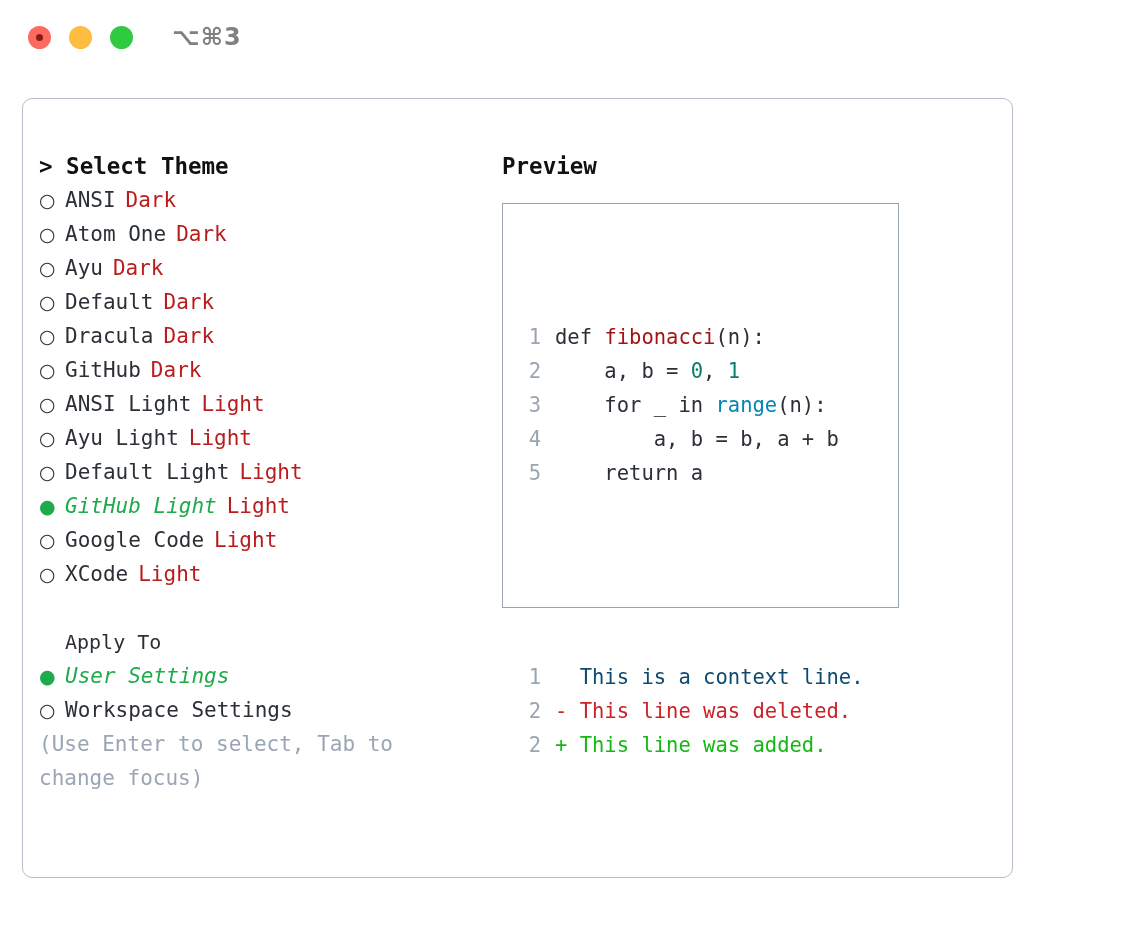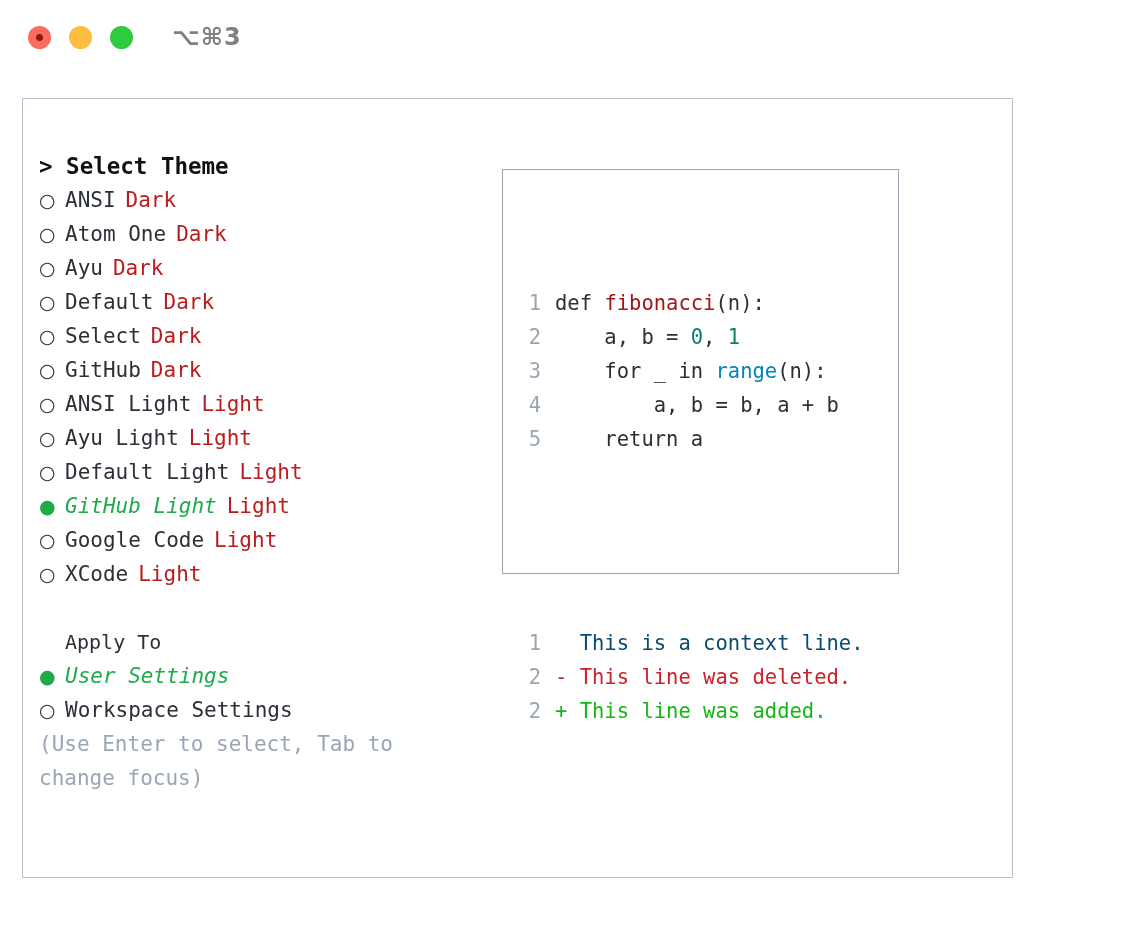--- a/index.html
+++ b/index.html
@@ -72,21 +72,21 @@
   }
 
   
   .panel {
     position: absolute;
     left: 22px;
     top: 98px;
     width: 991px;
     height: 780px;
     border: 1.6px solid #b7bfcb;
-    border-radius: 0;
+    border-radius: 10px;
     box-sizing: border-box;
     background: #ffffff;
   }
 
   
   .left-col {
     position: absolute;
     left: 16px;
     top: 50px;
     width: 440px;
@@ -204,21 +204,21 @@
 
     <div class="left-col">
 
       <div class="col-heading">&gt; Select Theme</div>
 
       <div class="option-list" id="theme-list">
           <div class="option-row"><span class="bullet">○</span><span class="opt-name">ANSI</span><span class="opt-variant">Dark</span></div>
           <div class="option-row"><span class="bullet">○</span><span class="opt-name">Atom One</span><span class="opt-variant">Dark</span></div>
           <div class="option-row"><span class="bullet">○</span><span class="opt-name">Ayu</span><span class="opt-variant">Dark</span></div>
           <div class="option-row"><span class="bullet">○</span><span class="opt-name">Default</span><span class="opt-variant">Dark</span></div>
-          <div class="option-row"><span class="bullet">○</span><span class="opt-name">Select</span><span class="opt-variant">Dark</span></div>
+          <div class="option-row"><span class="bullet">○</span><span class="opt-name">Dracula</span><span class="opt-variant">Dark</span></div>
           <div class="option-row"><span class="bullet">○</span><span class="opt-name">GitHub</span><span class="opt-variant">Dark</span></div>
           <div class="option-row"><span class="bullet">○</span><span class="opt-name">ANSI Light</span><span class="opt-variant">Light</span></div>
           <div class="option-row"><span class="bullet">○</span><span class="opt-name">Ayu Light</span><span class="opt-variant">Light</span></div>
           <div class="option-row"><span class="bullet">○</span><span class="opt-name">Default Light</span><span class="opt-variant">Light</span></div>
           <div class="option-row"><span class="bullet on">●</span><span class="opt-name sel">GitHub Light</span><span class="opt-variant">Light</span></div>
           <div class="option-row"><span class="bullet">○</span><span class="opt-name">Google Code</span><span class="opt-variant">Light</span></div>
           <div class="option-row"><span class="bullet">○</span><span class="opt-name">XCode</span><span class="opt-variant">Light</span></div>
         </div>
 
       <div class="section-gap"></div>
@@ -228,20 +228,21 @@
       <div class="option-list" id="apply-list">
           <div class="option-row"><span class="bullet on">●</span><span class="opt-name sel">User Settings</span></div>
           <div class="option-row"><span class="bullet">○</span><span class="opt-name">Workspace Settings</span></div>
         </div>
 
       <div class="hint">(Use Enter to select, Tab to change focus)</div>
     </div>
 
     <div class="right-col">
 
+      <div class="col-heading">Preview</div>
 
       <div class="preview-box">
         <div class="code-area">
           <div id="code-lines"><div class="code-line"><span class="ln">1</span><span class="tok-plain">def </span><span class="tok-fn">fibonacci</span><span class="tok-plain">(n):</span></div><div class="code-line"><span class="ln">2</span><span class="tok-plain">    a, b = </span><span class="tok-num">0</span><span class="tok-plain">, </span><span class="tok-num">1</span></div><div class="code-line"><span class="ln">3</span><span class="tok-plain">    for _ in </span><span class="tok-call">range</span><span class="tok-plain">(n):</span></div><div class="code-line"><span class="ln">4</span><span class="tok-plain">        a, b = b, a + b</span></div><div class="code-line"><span class="ln">5</span><span class="tok-plain">    return a</span></div></div>
           <div class="diff-gap"></div>
           <div id="diff-lines"><div class="code-line"><span class="ln">1</span><span class="diff-ctx">  </span><span class="diff-ctx">This is a context line.</span></div><div class="code-line"><span class="ln">2</span><span class="diff-del">- </span><span class="diff-del">This line was deleted.</span></div><div class="code-line"><span class="ln">2</span><span class="diff-add">+ </span><span class="diff-add">This line was added.</span></div></div>
         </div>
       </div>
     </div>
 

